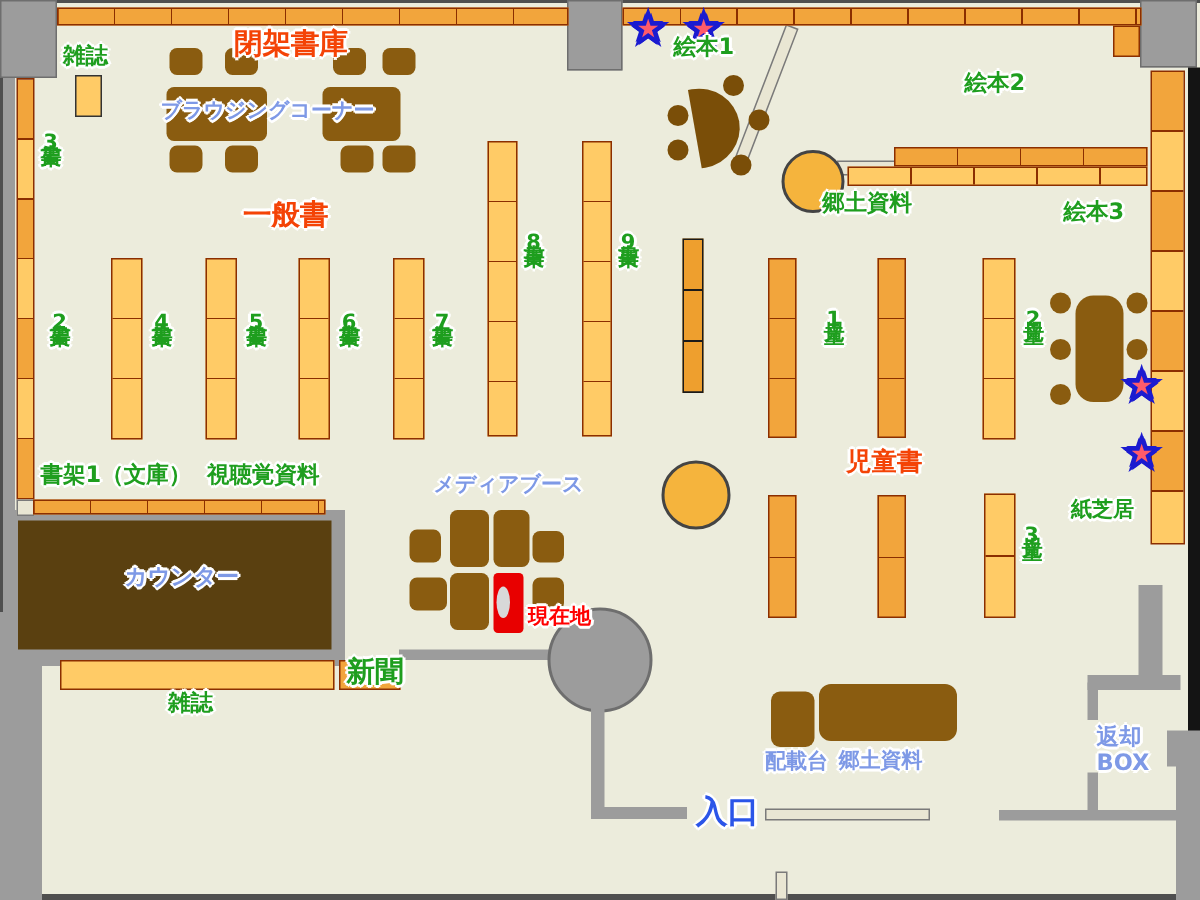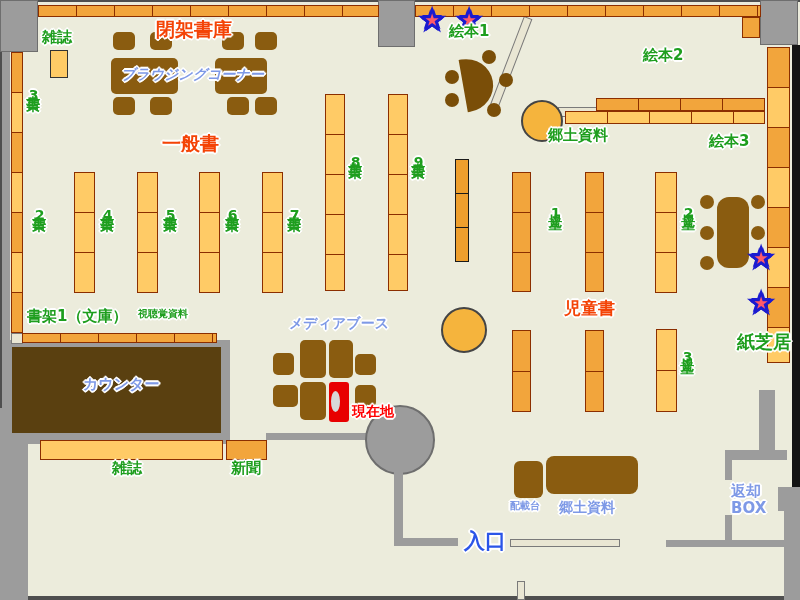--- a/index.html
+++ b/index.html
@@ -161,37 +161,37 @@
   <div class="lbl g" style="left:42px;top:30px;font-size:15px;">雑誌</div>
   <div class="lbl g lbl-v" style="left:26px;top:85px;">書架3</div>
   <div class="lbl g lbl-v" style="left:32px;top:205px;">書架2</div>
   <div class="lbl g lbl-v" style="left:100px;top:205px;">書架4</div>
   <div class="lbl g lbl-v" style="left:163px;top:205px;">書架5</div>
   <div class="lbl g lbl-v" style="left:225px;top:205px;">書架6</div>
   <div class="lbl g lbl-v" style="left:287px;top:205px;">書架7</div>
   <div class="lbl g lbl-v" style="left:348px;top:152px;">書架8</div>
   <div class="lbl g lbl-v" style="left:411px;top:152px;">書架9</div>
   <div class="lbl g" style="left:27px;top:309px;font-size:15px;">書架1（文庫）</div>
-  <div class="lbl g" style="left:138px;top:309px;font-size:10px;">視聴覚資料</div>
+  <div class="lbl g" style="left:138px;top:309px;font-size:15px;">視聴覚資料</div>
   <div class="lbl g" style="left:112px;top:461px;font-size:15px;">雑誌</div>
-  <div class="lbl g" style="left:231px;top:461px;font-size:15px;">新聞</div>
+  <div class="lbl g" style="left:231px;top:439px;font-size:19px;">新聞</div>
   <div class="lbl g" style="left:449px;top:24px;font-size:15px;">絵本1</div>
   <div class="lbl g" style="left:643px;top:48px;font-size:15px;">絵本2</div>
   <div class="lbl g" style="left:709px;top:134px;font-size:15px;">絵本3</div>
   <div class="lbl g" style="left:548px;top:128px;font-size:15px;">郷土資料</div>
   <div class="lbl g lbl-v" style="left:548px;top:203px;">児童1</div>
   <div class="lbl g lbl-v" style="left:681px;top:203px;">児童2</div>
   <div class="lbl g lbl-v" style="left:680px;top:347px;">児童3</div>
-  <div class="lbl g" style="left:737px;top:333px;font-size:18px;">紙芝居</div>
+  <div class="lbl g" style="left:714px;top:333px;font-size:14px;">紙芝居</div>
 
   <div class="lbl r" style="left:156px;top:20px;">閉架書庫</div>
   <div class="lbl r" style="left:162px;top:134px;">一般書</div>
   <div class="lbl r" style="left:564px;top:300px;font-size:17px;">児童書</div>
   <div class="lbl" style="left:352px;top:404px;font-size:14px;color:#FF0000;">現在地</div>
 
-  <div class="lbl bl" style="left:121px;top:67px;font-style:italic;">ブラウジングコーナー</div>
+  <div class="lbl bl" style="left:107px;top:67px;">ブラウジングコーナー</div>
   <div class="lbl bl" style="left:289px;top:316px;">メディアブース</div>
-  <div class="lbl bl" style="left:510px;top:501px;font-size:10px;">配載台</div>
+  <div class="lbl bl" style="left:510px;top:501px;font-size:14px;">配載台</div>
   <div class="lbl bl" style="left:559px;top:500px;">郷土資料</div>
   <div class="lbl bl" style="left:731px;top:483px;font-size:15px;white-space:normal;width:48px;line-height:1.1;">返却BOX</div>
   <div class="lbl" style="left:464px;top:530px;font-size:21px;color:#2B55E8;">入口</div>
 
 </div>
 
 </body></html>

